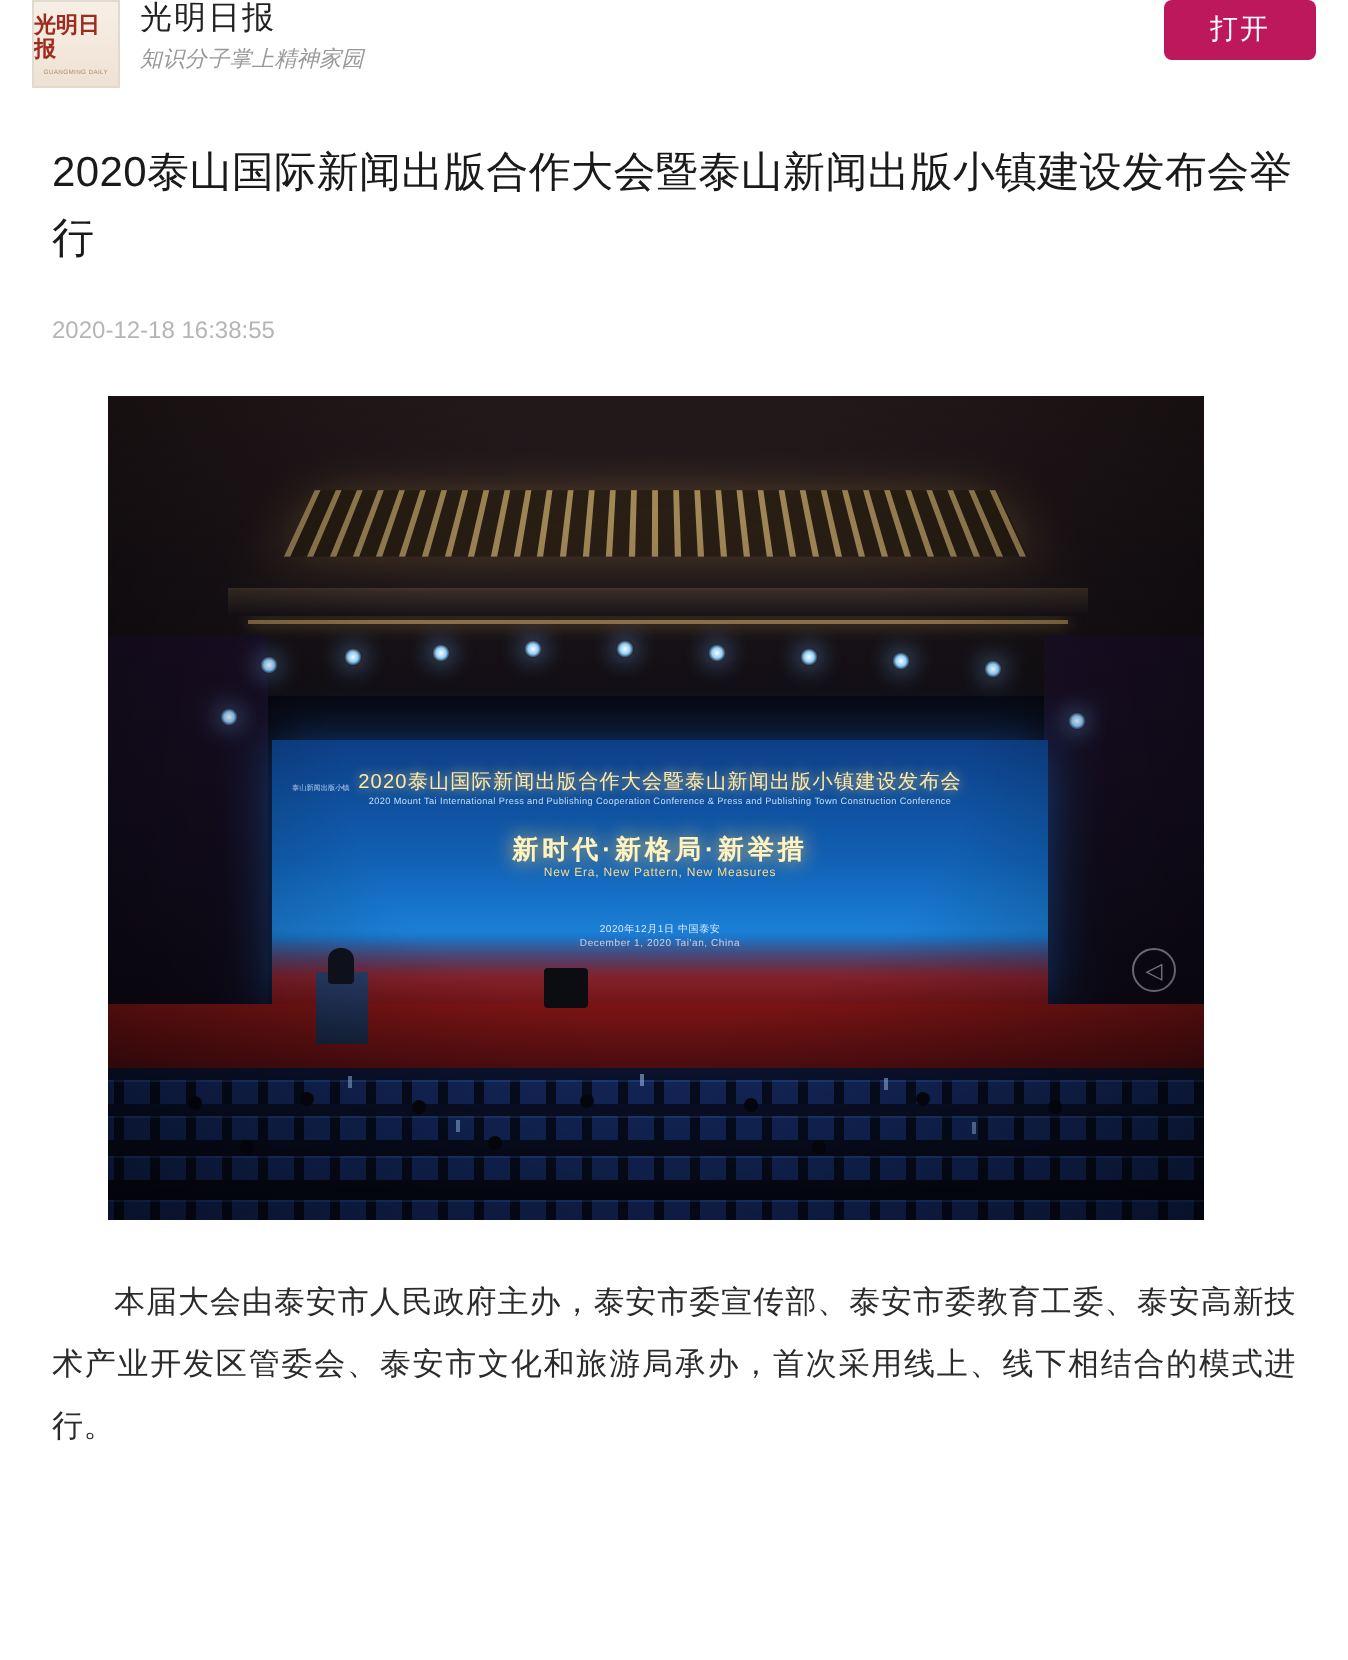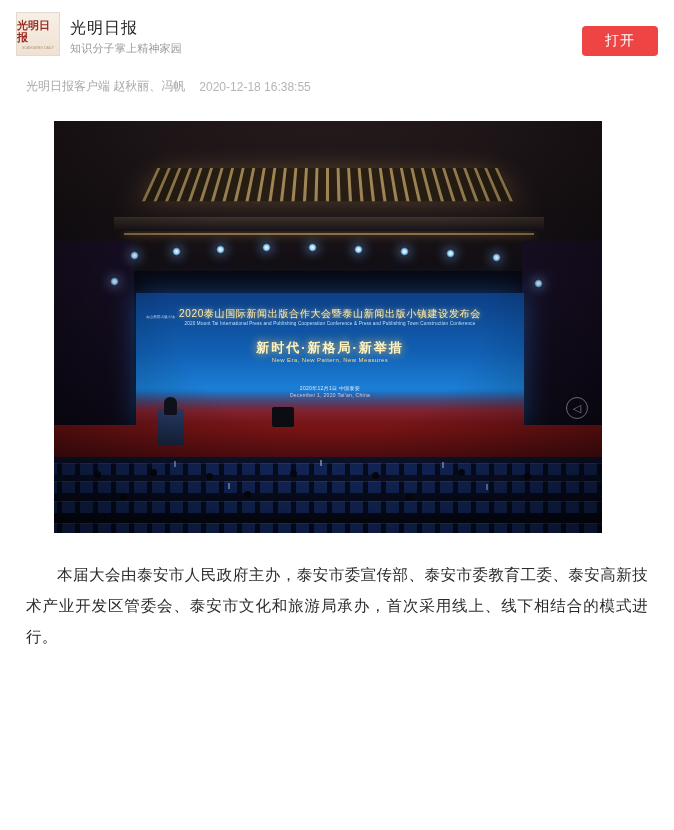--- a/index.html
+++ b/index.html
@@ -14,21 +14,21 @@
     width: 674px;
     height: 830px;
     position: relative;
     background: #fff;
   }
 
   
   .header {
     height: 56px;
     display: flex;
-    align-items: flex-end;
+    align-items: flex-start;
     padding: 0 16px;
     background: #ffffff;
   }
   .logo-box {
     width: 44px; height: 44px;
     flex: 0 0 44px;
     border: 1px solid #e2d9cf;
     background: linear-gradient(180deg,#f7efe6 0%, #efe2d3 100%);
     display: flex;
     flex-direction: column;
@@ -63,27 +63,28 @@
     font-weight: normal;
     line-height: 20px;
     letter-spacing: 1px;
   }
   .brand-slogan {
     font-size: 11px;
     color: #999;
     line-height: 16px;
     margin-top: 2px;
     letter-spacing: 0.2px;
+    font-style: italic;
   }
   .header-spacer { flex: 1 1 auto; }
   .open-btn {
     width: 76px;
     height: 30px;
     border-radius: 4px;
-    background: #ef4444;
+    background: #be185d;
     color: #fff;
     font-size: 14px;
     border: none;
     display: flex;
     align-items: center;
     justify-content: center;
     cursor: pointer;
     letter-spacing: 1px;
   }
 
@@ -317,23 +318,23 @@
     </div>
     <div class="brand">
       <div class="brand-name">光明日报</div>
       <div class="brand-slogan">知识分子掌上精神家园</div>
     </div>
     <div class="header-spacer"></div>
     <button class="open-btn">打开</button>
   </div>
 
   <div class="article">
+    <h1 class="title">2020泰山国际新闻出版合作大会暨泰山新闻出版小镇建设发布会举行</h1>
 
     <div class="meta">
-      <span class="source">光明日报客户端 赵秋丽、冯帆</span>
       <span class="date">2020-12-18 16:38:55</span>
     </div>
 
 
     <div class="figure">
       <div class="photo">
         <div class="ceiling"></div>
         <div class="ceil-grid"></div>
         <div class="ceil-bar" style="left:70px; top:112px; width:410px;"></div>
         <div class="truss"></div>

